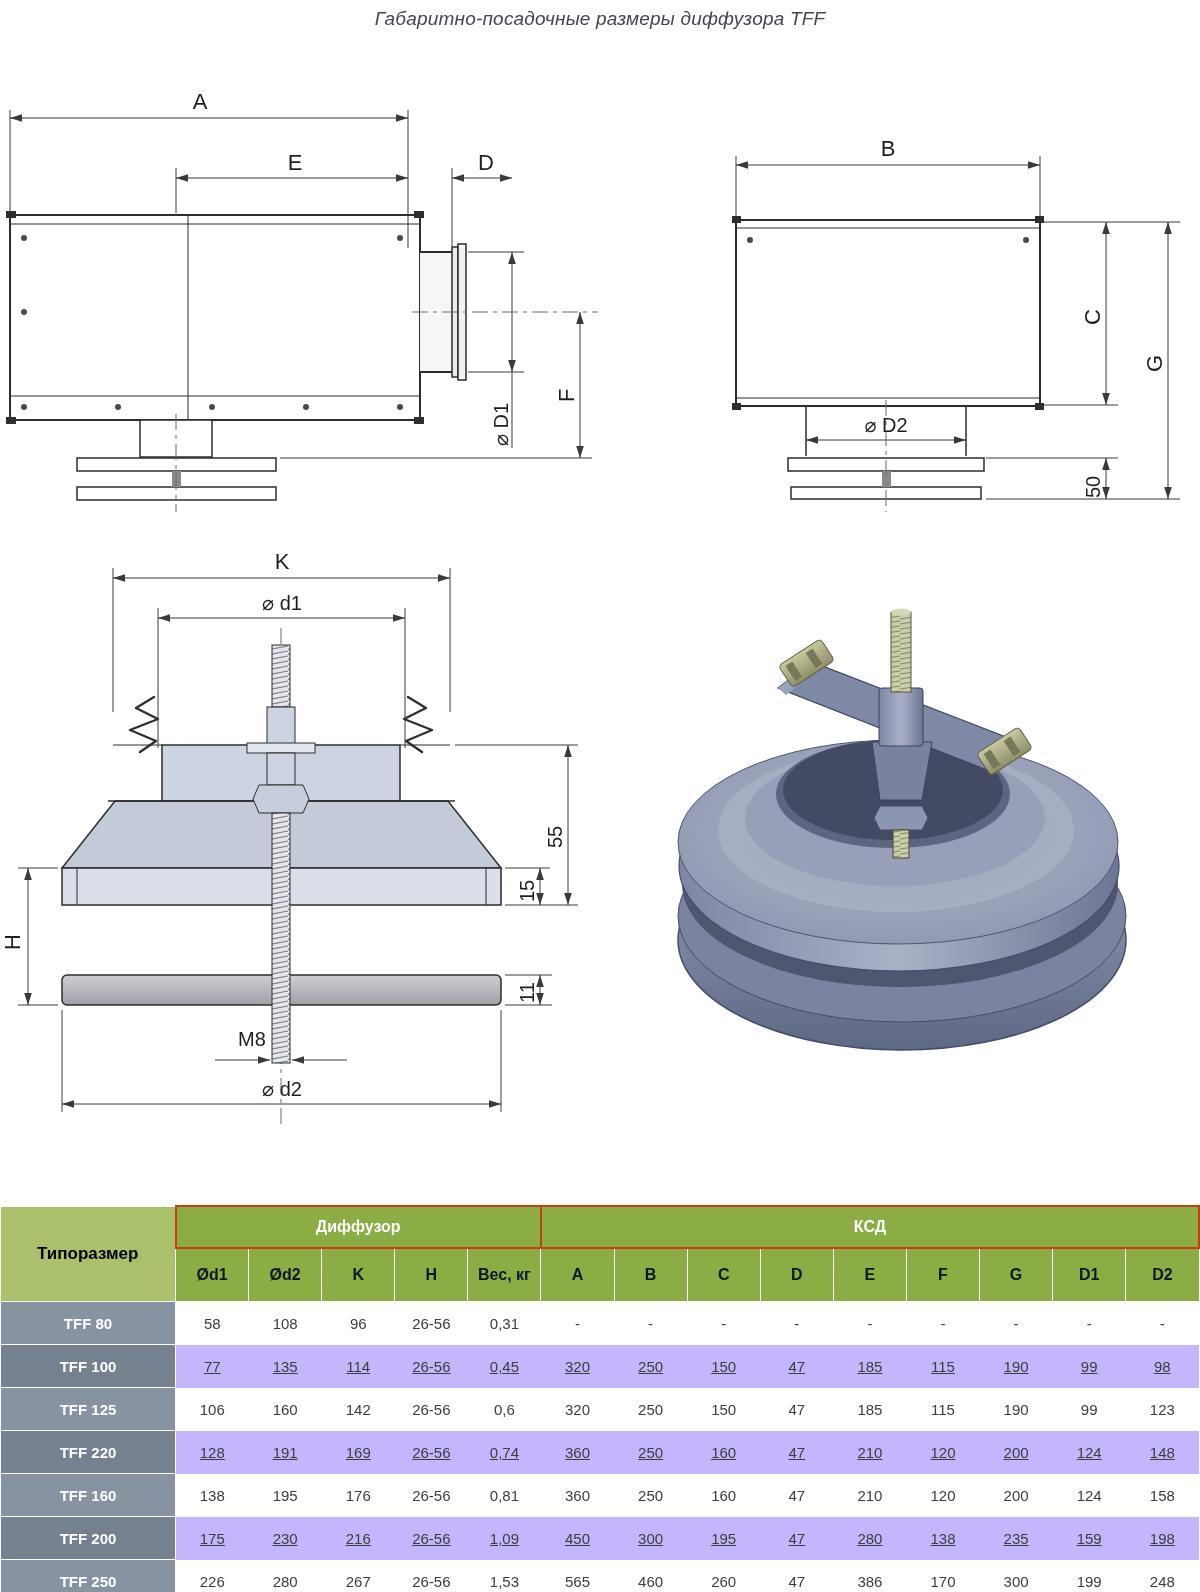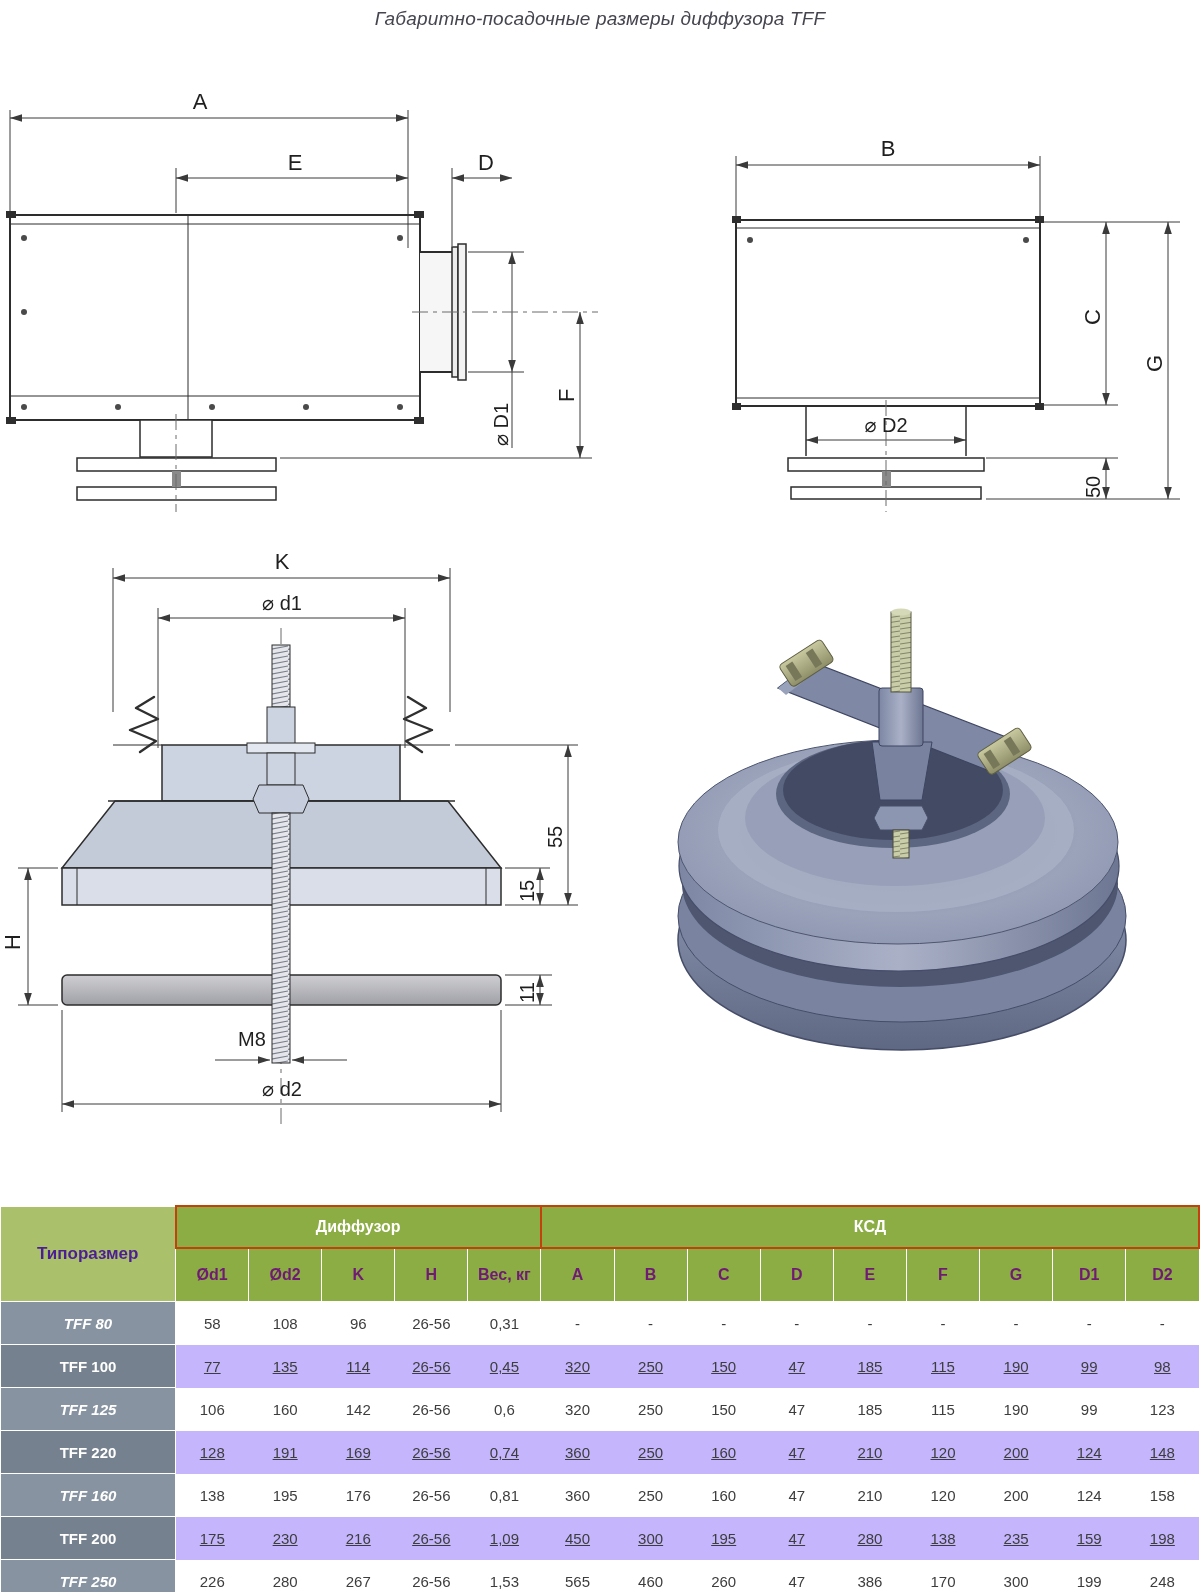--- a/index.html
+++ b/index.html
@@ -20,27 +20,27 @@
   .thin{stroke:#2d2d2d;stroke-width:1;}
   .cl{stroke:#6a6a6a;stroke-width:1;stroke-dasharray:16 5 4 5;fill:none;}
   .dt{font-family:"Liberation Sans",sans-serif;font-size:20px;fill:#1f1f1f;}
   .dtb{font-size:22px;}
   .mid{text-anchor:middle;}
 
   
   .tbl-wrap{position:absolute;left:0;top:1205px;width:1200px;}
   table{width:100%;border-collapse:collapse;table-layout:fixed;}
   th,td{text-align:center;vertical-align:middle;}
-  th.sizecol{background:#aac06a;color:#4c1d95;font-size:17px;font-weight:700;border:1px solid #fff;}
+  th.sizecol{background:#aac06a;color:#000000;font-size:17px;font-weight:700;border:1px solid #fff;}
   th.grp{background:#8cac44;color:#fff;font-size:16px;font-weight:700;height:38px;border:2px solid #c2410c;}
-  #subheader-row th{background:#8cac44;color:#701a75;font-size:16px;font-weight:700;height:52px;
+  #subheader-row th{background:#8cac44;color:#0f172a;font-size:16px;font-weight:700;height:52px;
                     border:1px solid #fff;line-height:1.15;padding:0 2px;}
   tbody td{height:40px;font-size:15px;color:#3d3d3d;}
   td.rowlabel{color:#fff;font-weight:700;border:1px solid #fff;}
-  tr.r-base td.rowlabel{background:#8793a0;font-style:italic;}
+  tr.r-base td.rowlabel{background:#8793a0;}
   tr.r-alt  td.rowlabel{background:#75818e;}
   tr.r-base td.cell{background:#ffffff;margin-left:37px;}
   tr.r-alt  td.cell{background:#c4b5fd;text-decoration:underline;}
 </style>
 </head>
 <body>
 
 <div class="page">
 
   <div class="title">Габаритно-посадочные размеры диффузора TFF</div>

